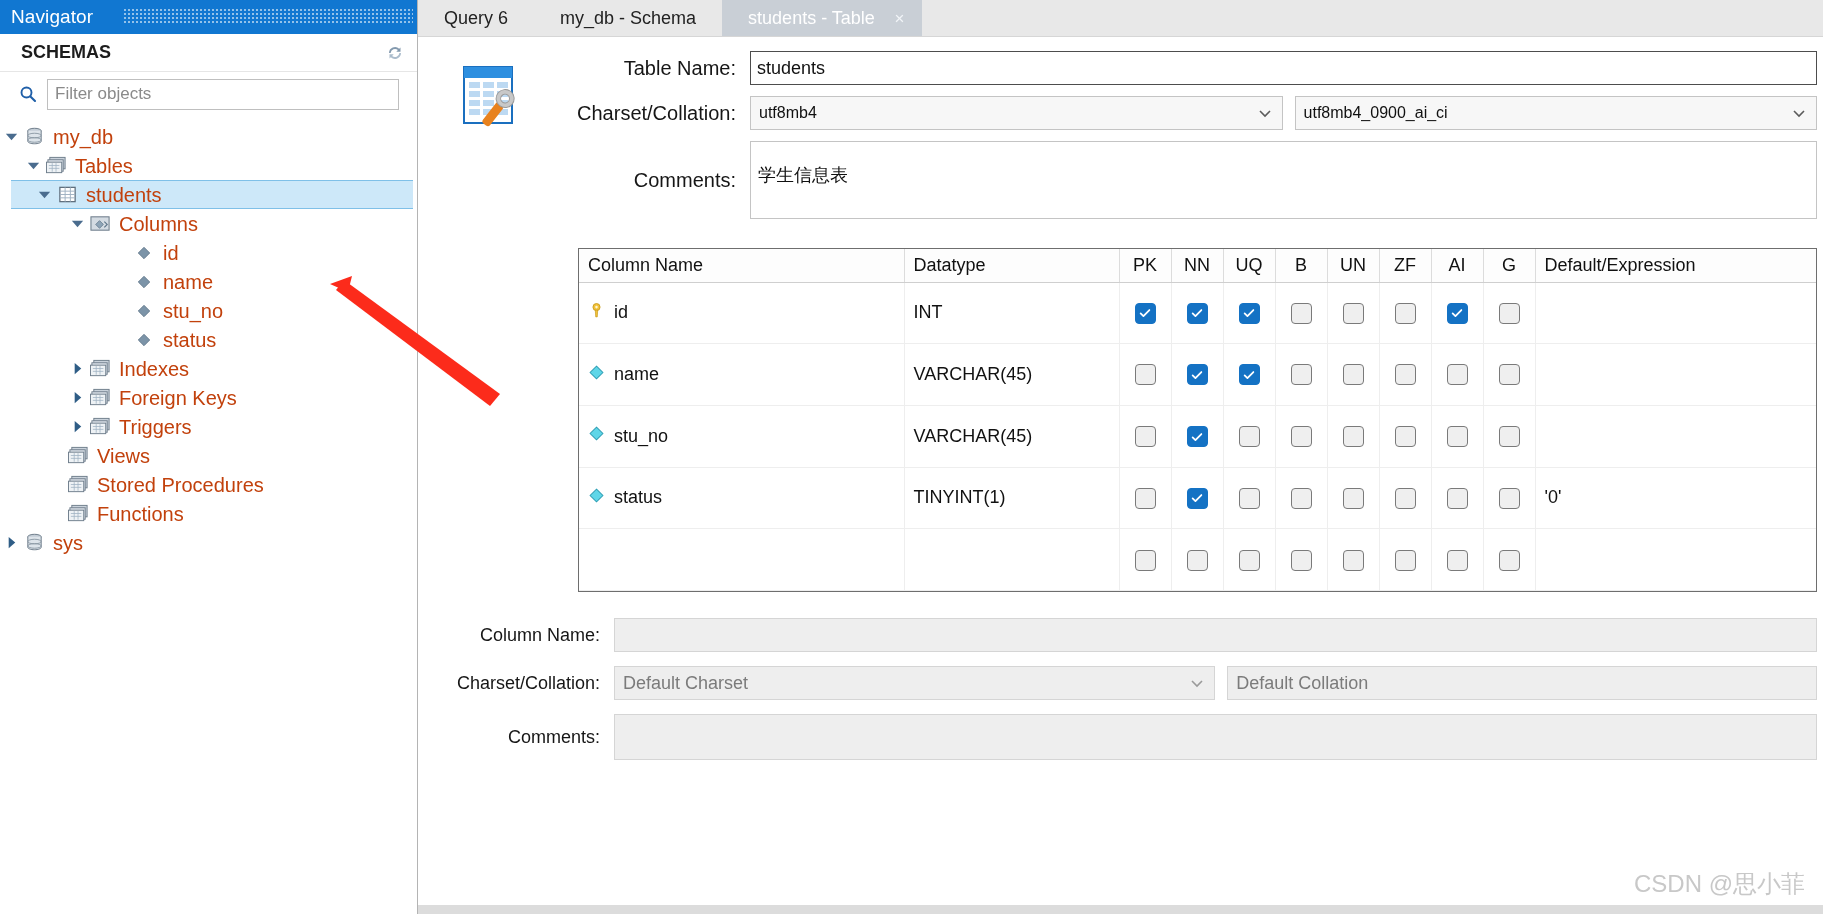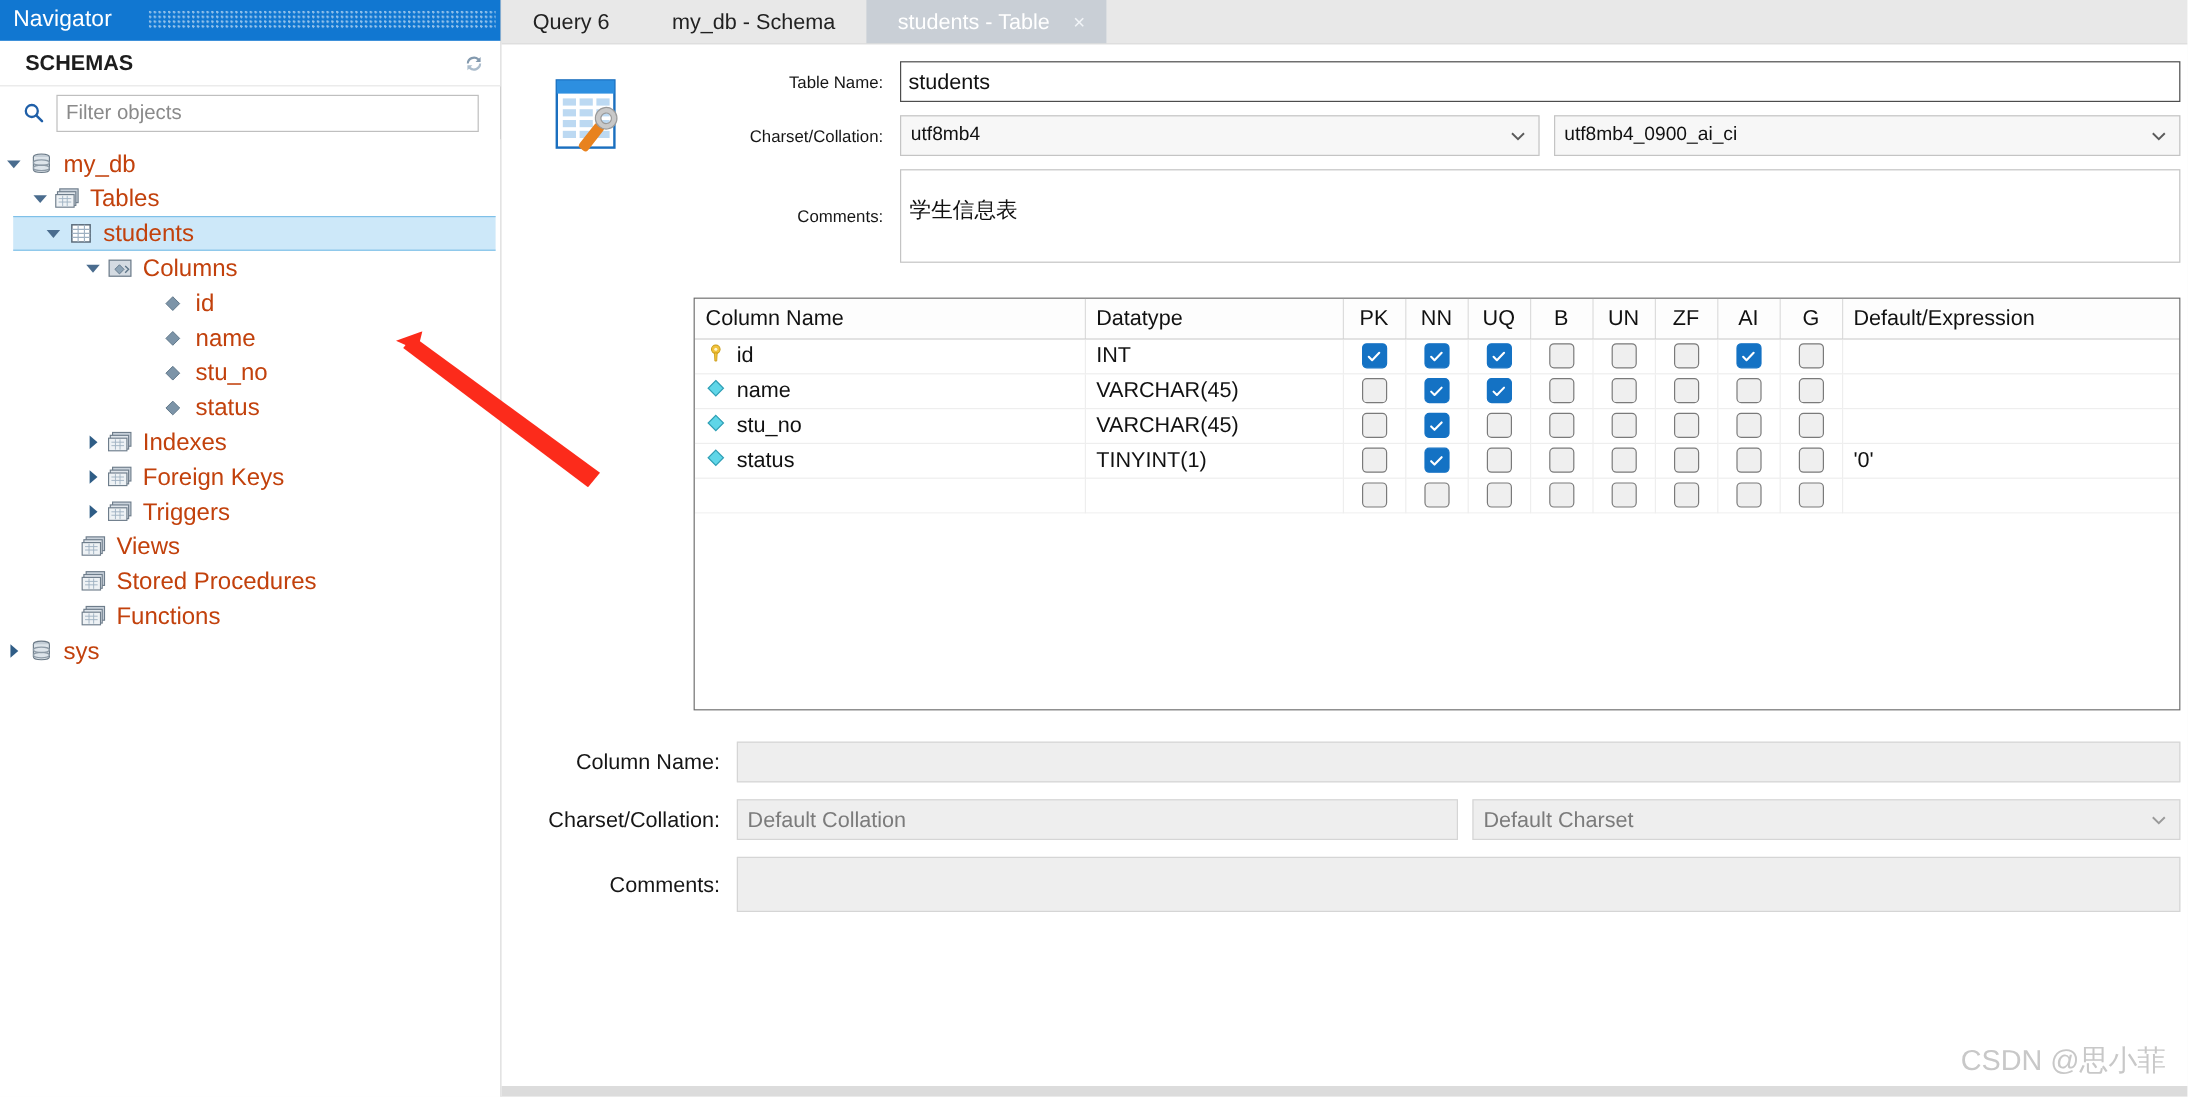--- a/index.html
+++ b/index.html
@@ -185,21 +185,21 @@
   .fld-row {
     display: flex;
     align-items: flex-start;
     margin-bottom: 11px;
   }
   .fld-label {
     width: 182px;
     flex: 0 0 182px;
     text-align: right;
     padding-right: 14px;
-    font-size: 14px;
+    font-size: 20px;
     color: #161616;
     line-height: 34px;
   }
   .txt-input {
     flex: 1;
     height: 34px;
     border: 1px solid #4d4d4d;
     background: #fff;
     font-size: 18px;
     padding: 0 6px;
@@ -243,21 +243,20 @@
 
   
   .grid-wrap {
     margin: 10px 6px 0 160px;
     border: 1px solid #6e6e6e;
     background: #fff;
     height: 344px;
     flex: 0 0 344px;
     overflow: hidden;
     display: flex;
-    flex-direction: column;
   }
   table.cols {
     width: 100%;
     border-collapse: collapse;
     table-layout: fixed;
     font-size: 18px;
   }
   table.cols th {
     font-weight: normal;
     text-align: left;
@@ -932,30 +931,30 @@
 
       <div class="bottom-form">
         <div class="bfld-row">
           <span class="bfld-label">Column Name:</span>
           <input class="bfld-input" type="text" style="">
         </div>
         <div class="bfld-row">
           <span class="bfld-label">Charset/Collation:</span>
           <div class="bcombo-group">
             <div class="bcombo">
-              <span class="val">Default Collation</span>
-            </div>
-            <div class="bcombo">
               <span class="val">Default Charset</span>
               <span class="chev">
                 <svg viewBox="0 0 18 18" width="18" height="18">
                     <path d="M4 7l5 5 5-5" fill="none" stroke="#9a9a9a" stroke-width="1.6"></path>
                   </svg>
               </span>
             </div>
+            <div class="bcombo">
+              <span class="val">Default Collation</span>
+            </div>
           </div>
         </div>
         <div class="bfld-row">
           <span class="bfld-label">Comments:</span>
           <div class="bcomment"></div>
         </div>
       </div>
 
     </div>
 

